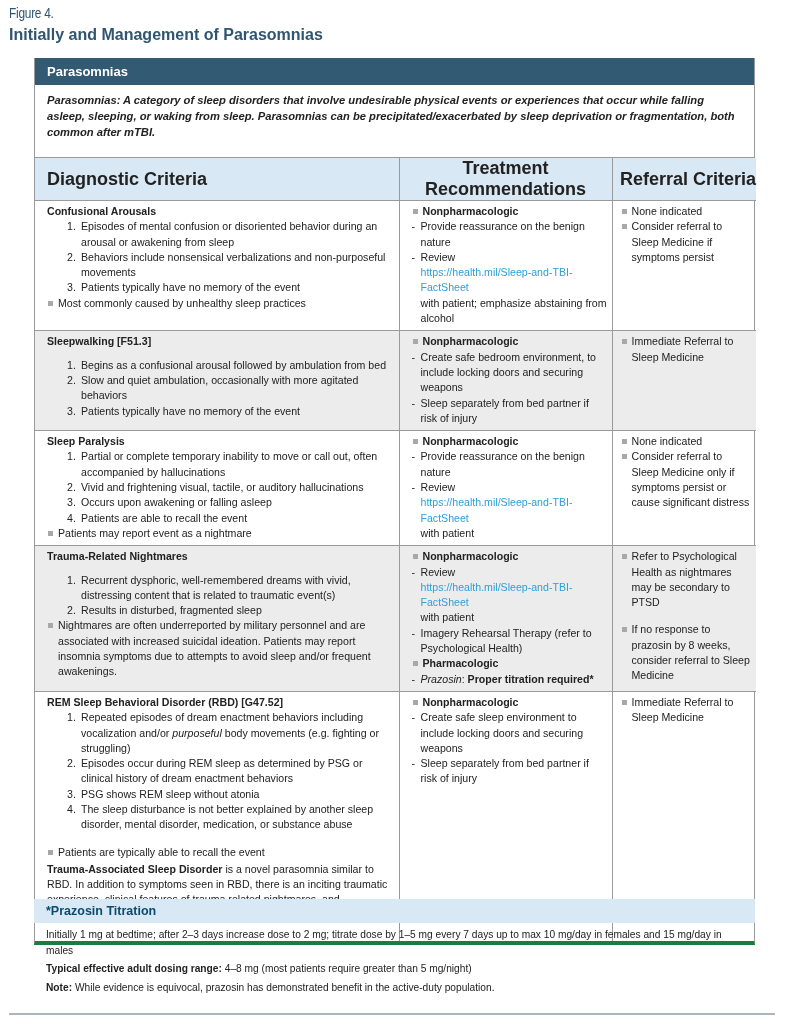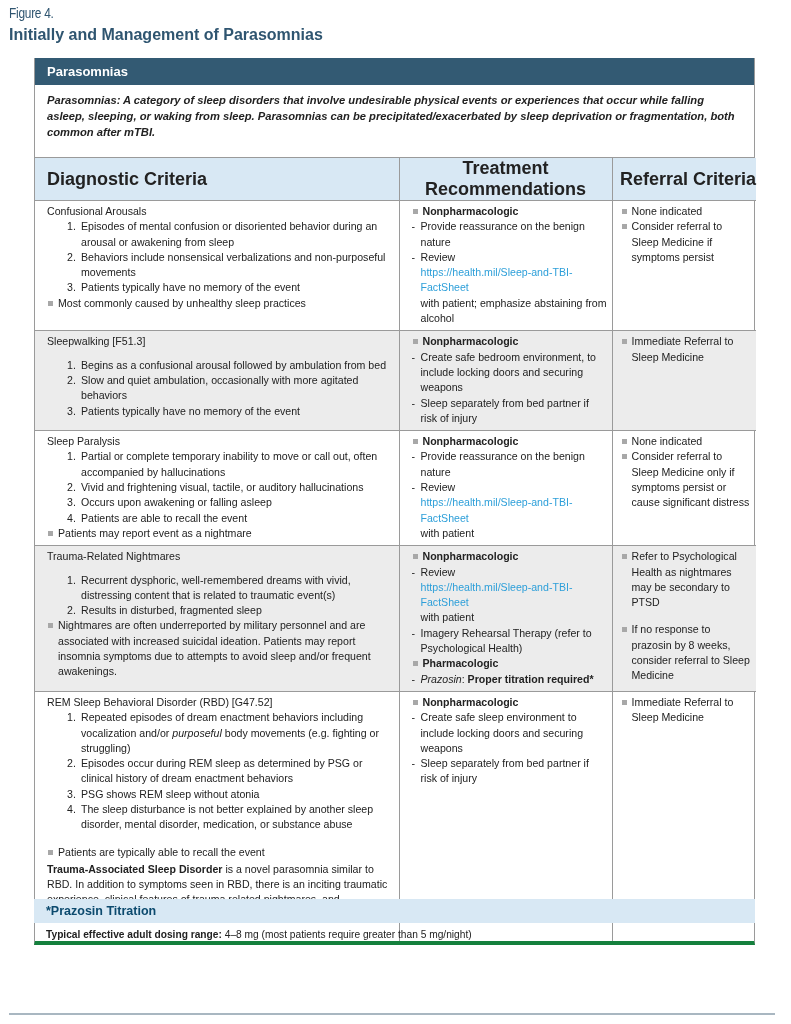--- a/index.html
+++ b/index.html
@@ -49,21 +49,21 @@
     td {
       vertical-align: top; font-size: 10.6px; line-height: 15.3px;
       padding: 3px 4px 4px 12px;
       border-right: 1px solid #9a9a9a;
       border-top: 1px solid #9a9a9a;
     }
     td:last-child { border-right: none; }
     tr.shade td { background: #ececec; }
     td.mid { padding-left: 12px; }
     td.ref { padding-left: 8px; }
-    .cond-title { font-weight: normal; }
+    .cond-title { font-weight: bold; }
     ol { list-style: none; margin-left: 20px; }
     ol li { position: relative; padding-left: 14px; }
     ol li .num { position: absolute; left: 0; top: 0; }
     .bullet { position: relative; padding-left: 11px; }
     .bullet .sq {
       position: absolute; left: 1px; top: 5px; width: 5px; height: 5px;
       background: #a8a8a8;
     }
     .bullet.b { font-weight: bold; }
     .dash { position: relative; padding-left: 9px; }
@@ -228,17 +228,19 @@
           <div class="bullet"><span class="sq"></span><span>Immediate Referral to Sleep Medicine</span></div>
         </td>
       </tr>
     </tbody>
   </table>
 </div>
 
 <div class="footer-box">
   <div class="footer-head">*Prazosin Titration</div>
   <div class="footer-body">
+    <p>Initially 1 mg at bedtime; after 2–3 days increase dose to 2 mg; titrate dose by 1–5 mg every 7 days up to max 10 mg/day in females and 15 mg/day in males</p>
     <p><b>Typical effective adult dosing range:</b> <span>4–8 mg (most patients require greater than 5 mg/night)</span></p>
+    <p><b>Note:</b> <span>While evidence is equivocal, prazosin has demonstrated benefit in the active-duty population.</span></p>
   </div>
 </div>
 
 <div class="bottom-rule"></div>
 
 </body></html>

